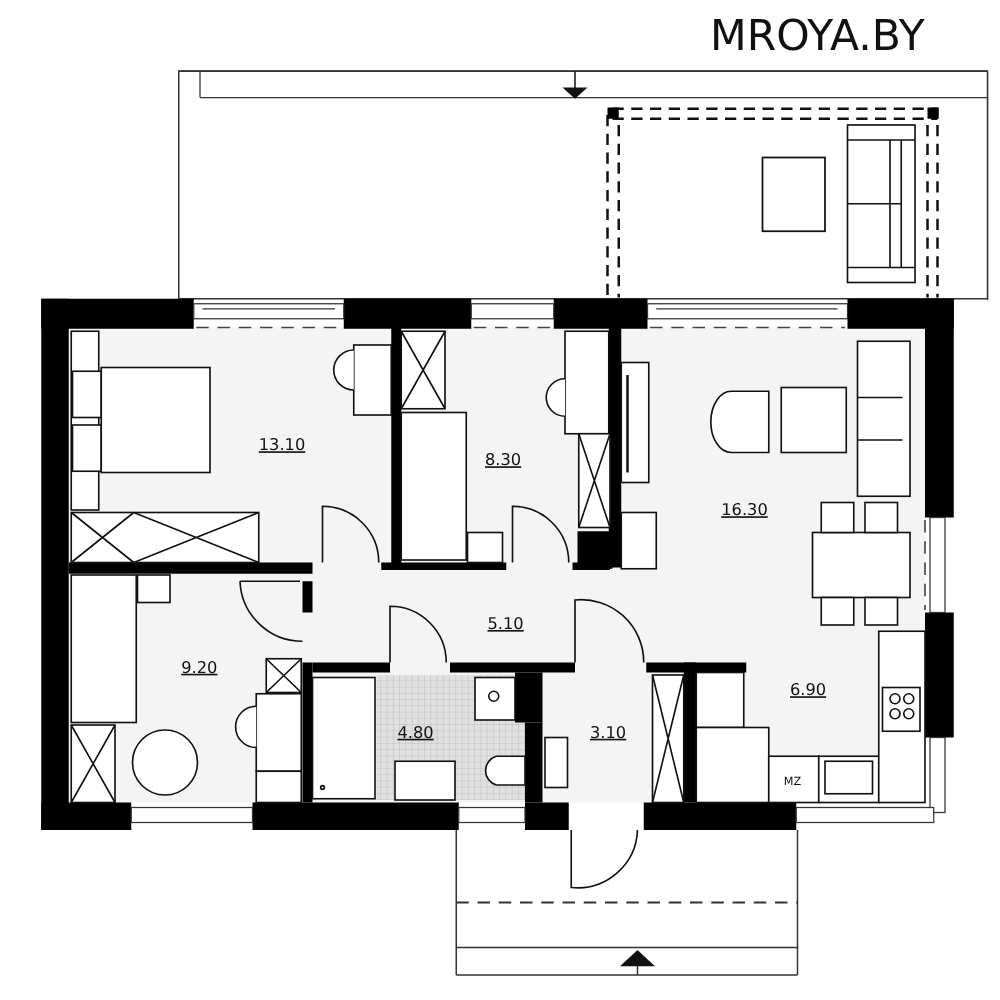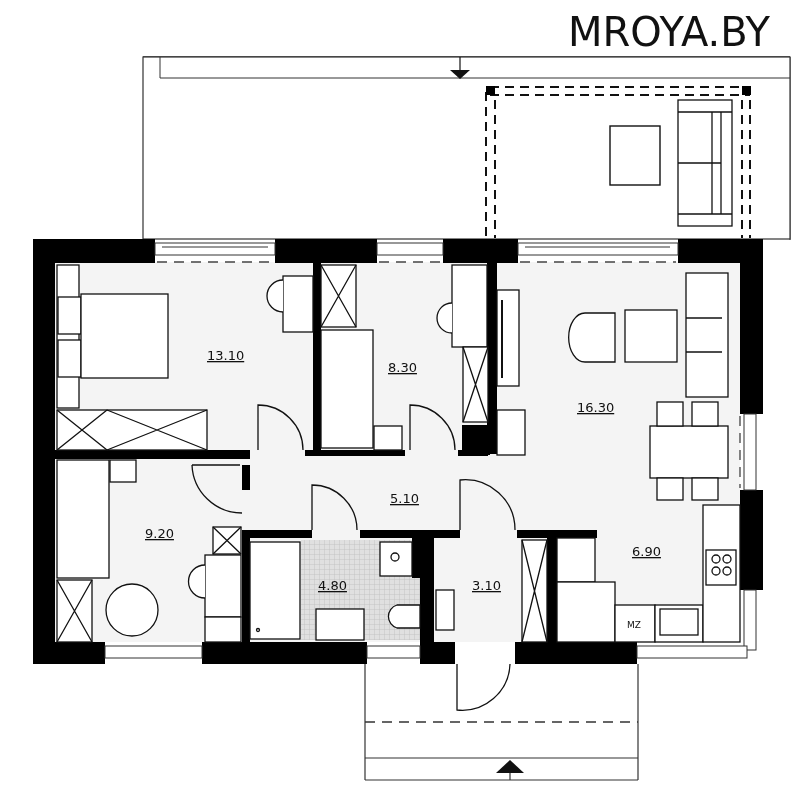--- a/index.html
+++ b/index.html
@@ -1,17 +1,17 @@
 <!DOCTYPE html>
 <html><head>
 <meta charset="utf-8">
 <style>
   html,body{margin:0;padding:0;background:#fff;}
   body{width:800px;height:800px;position:relative;overflow:hidden;font-family:"Liberation Sans",sans-serif;}
-  .brand{position:absolute;left:568px;top:12px;font-size:40px;letter-spacing:0px;color:#111;font-family:"DejaVu Sans",sans-serif;font-weight:normal;line-height:1;}
+  .brand{position:absolute;left:568px;top:12px;font-size:34px;letter-spacing:0px;color:#111;font-family:"DejaVu Sans",sans-serif;font-weight:normal;line-height:1;}
   svg{position:absolute;left:0;top:0;}
   .lbl{font-family:"DejaVu Sans",sans-serif;font-size:13px;fill:#111;}
   .sm{font-family:"DejaVu Sans",sans-serif;font-size:9px;fill:#111;}
 </style>
 </head>
 <body>
 
 <div class="brand">MROYA.BY</div>
 
 <svg width="800" height="800" viewBox="0 0 800 800">

